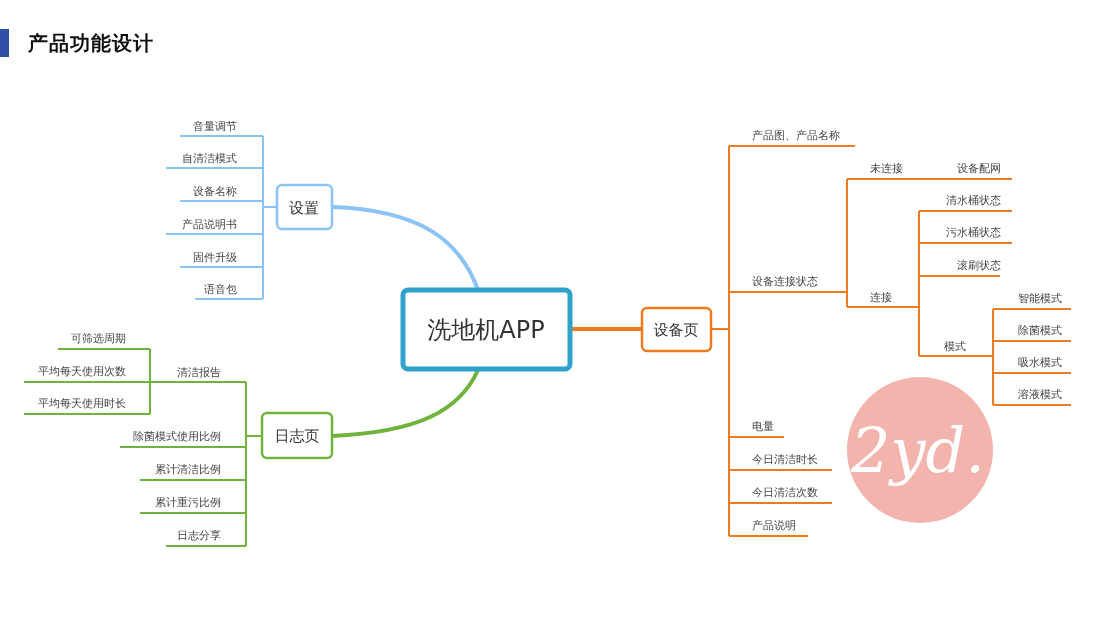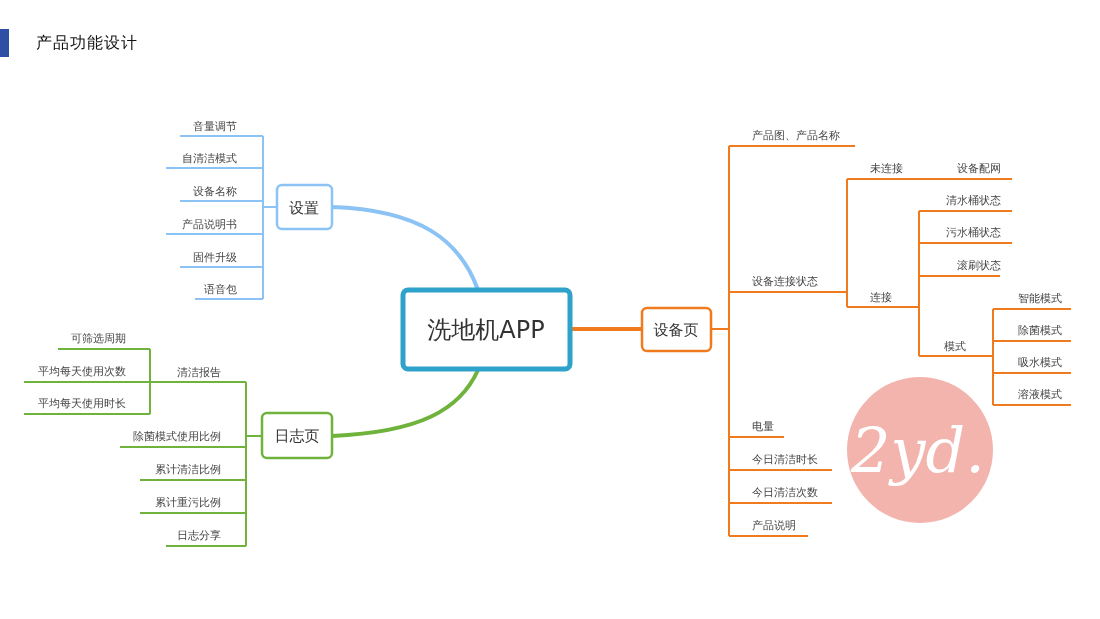--- a/index.html
+++ b/index.html
@@ -1,18 +1,18 @@
 <!DOCTYPE html>
 <html><head>
 <meta charset="utf-8">
 <style>
   html,body{margin:0;padding:0;background:#fff;}
   body{width:1100px;height:619px;position:relative;overflow:hidden;font-family:"DejaVu Sans","Liberation Sans",sans-serif;}
   .title-bar{position:absolute;left:0;top:29px;width:9px;height:28px;background:#2f4fa6;}
-  .title{position:absolute;left:36px;top:29px;font-size:16px;font-weight:normal;color:#111;line-height:28px;letter-spacing:1px;}
+  .title{position:absolute;left:28px;top:29px;font-size:20px;font-weight:bold;color:#111;line-height:28px;letter-spacing:1px;}
   svg#map{position:absolute;left:0;top:0;}
   .lbl{font-size:11px;fill:#444;}
   .box-lbl{font-size:15px;fill:#333;}
   .root-lbl{font-size:24px;fill:#333;}
   .logo-text{font-family:"DejaVu Serif",serif;font-style:italic;font-size:62px;fill:#fff;}
 </style>
 </head>
 <body>
 
 <div class="title-bar"></div>

